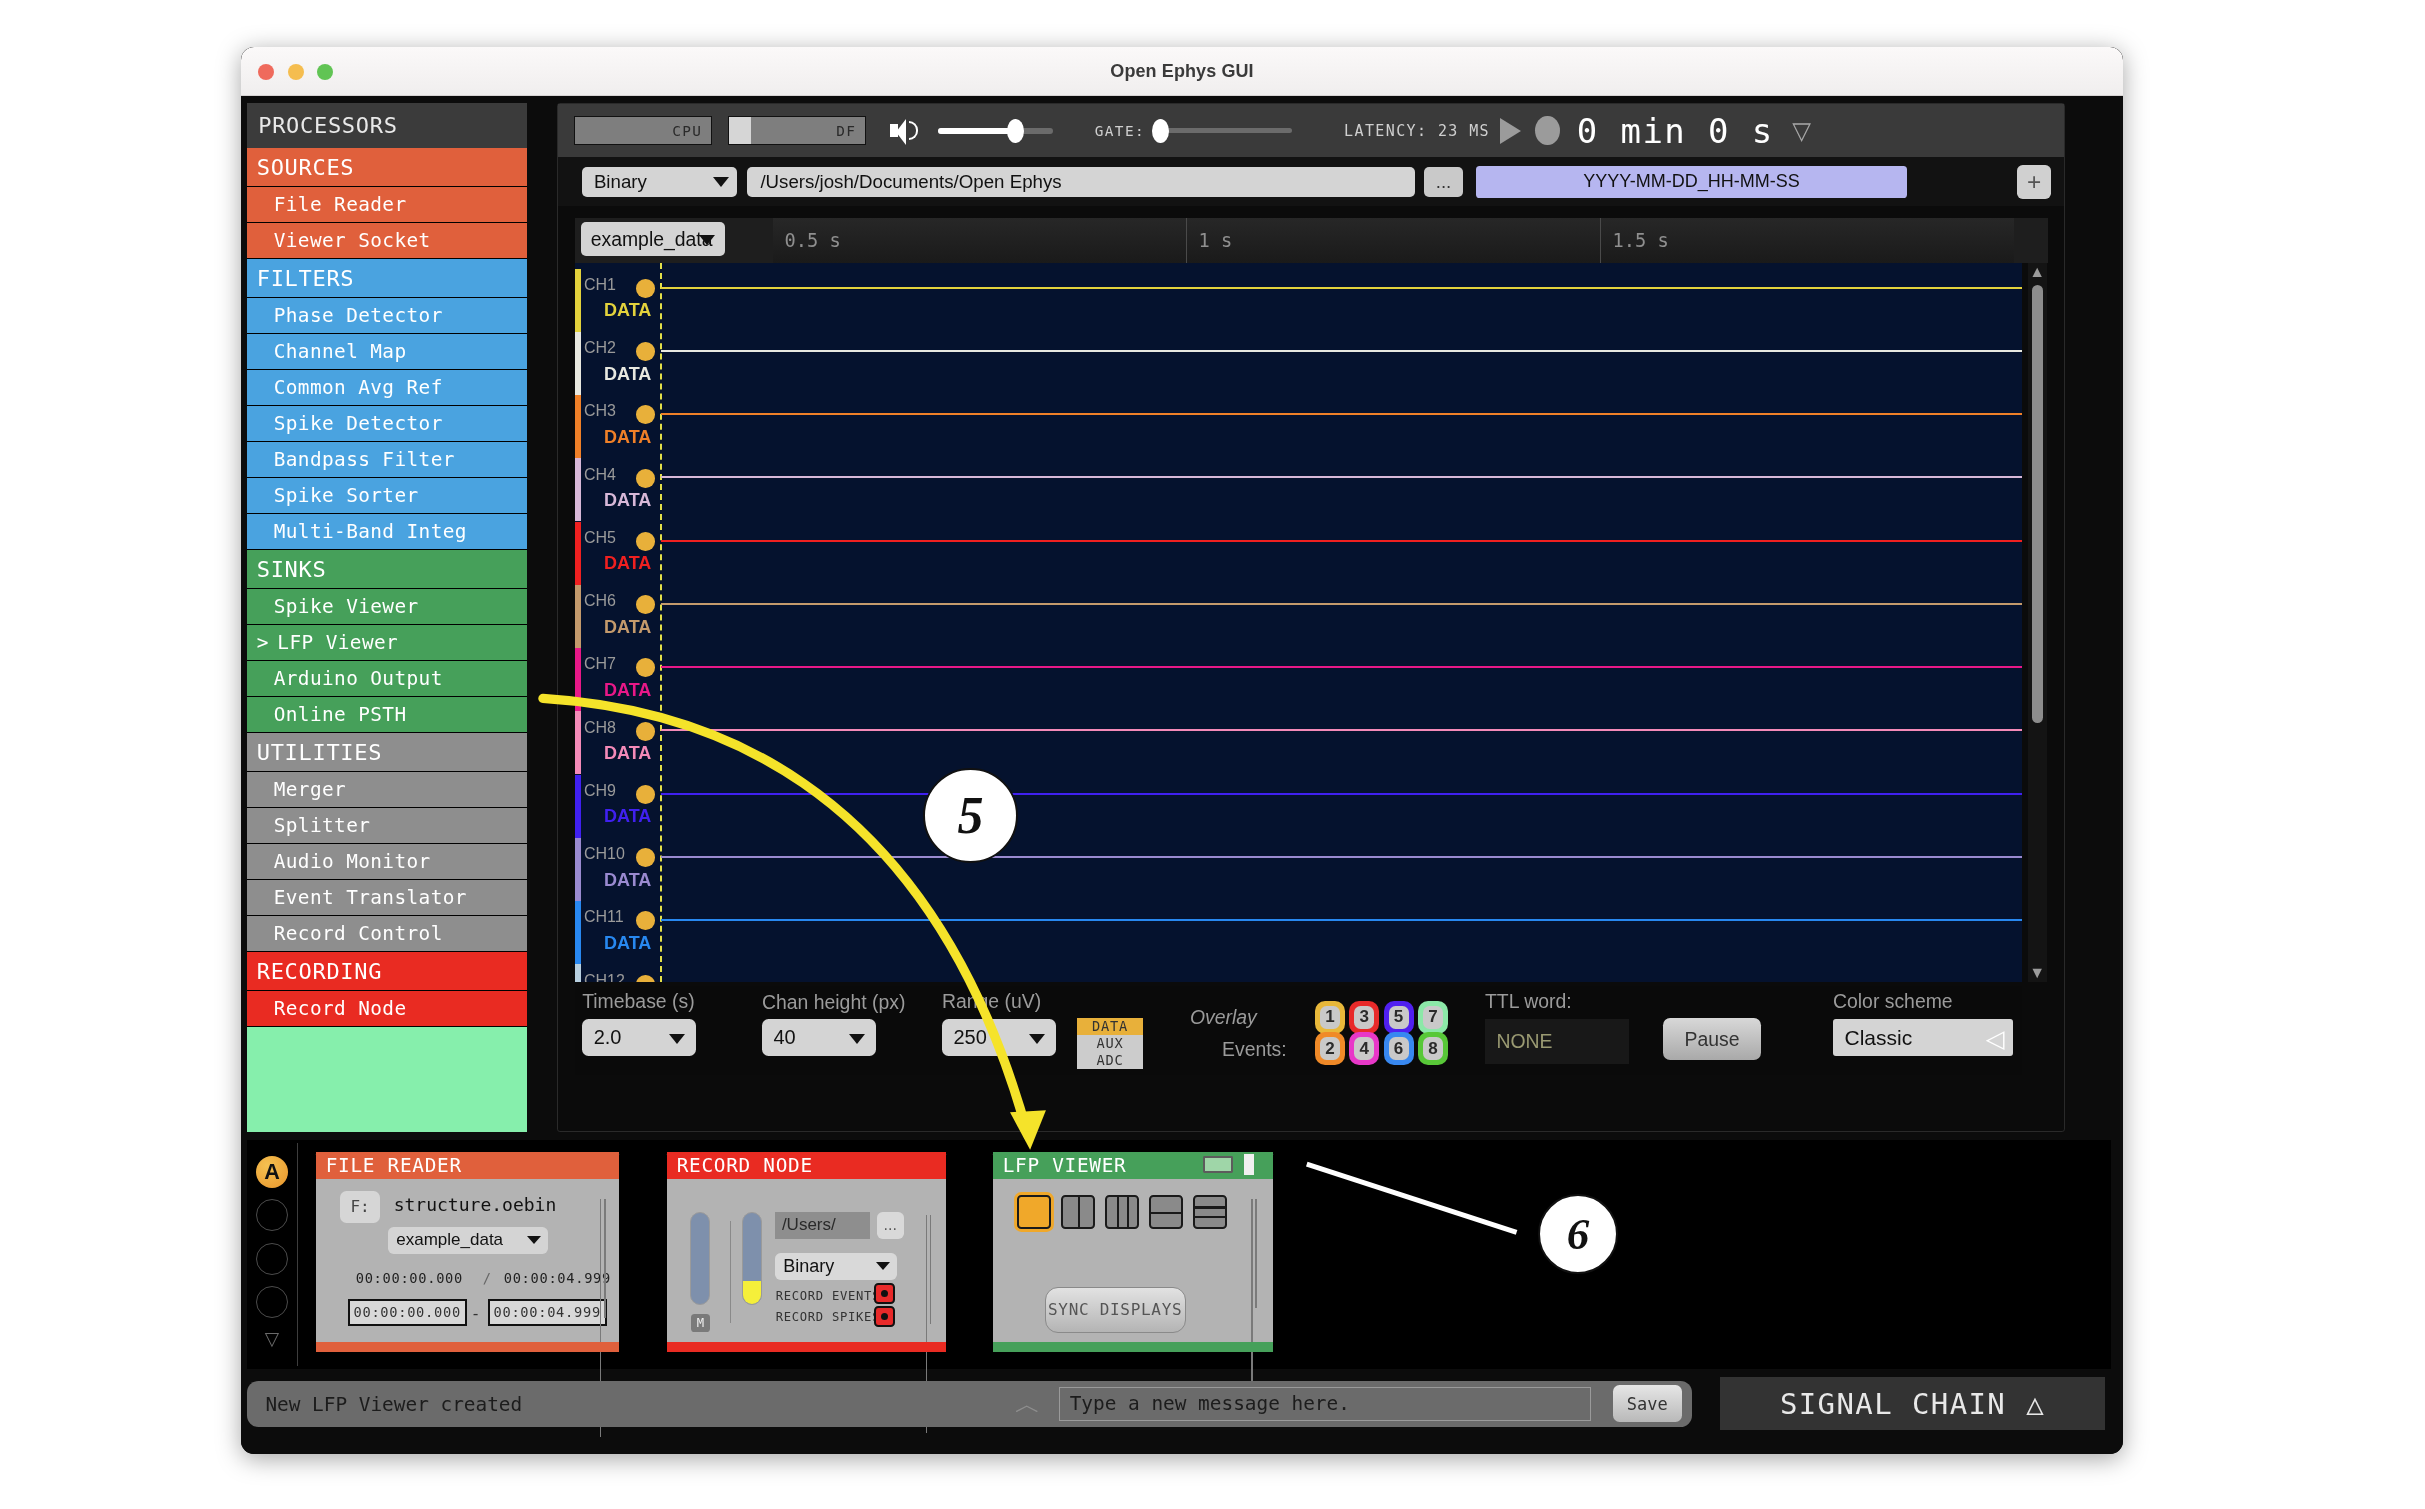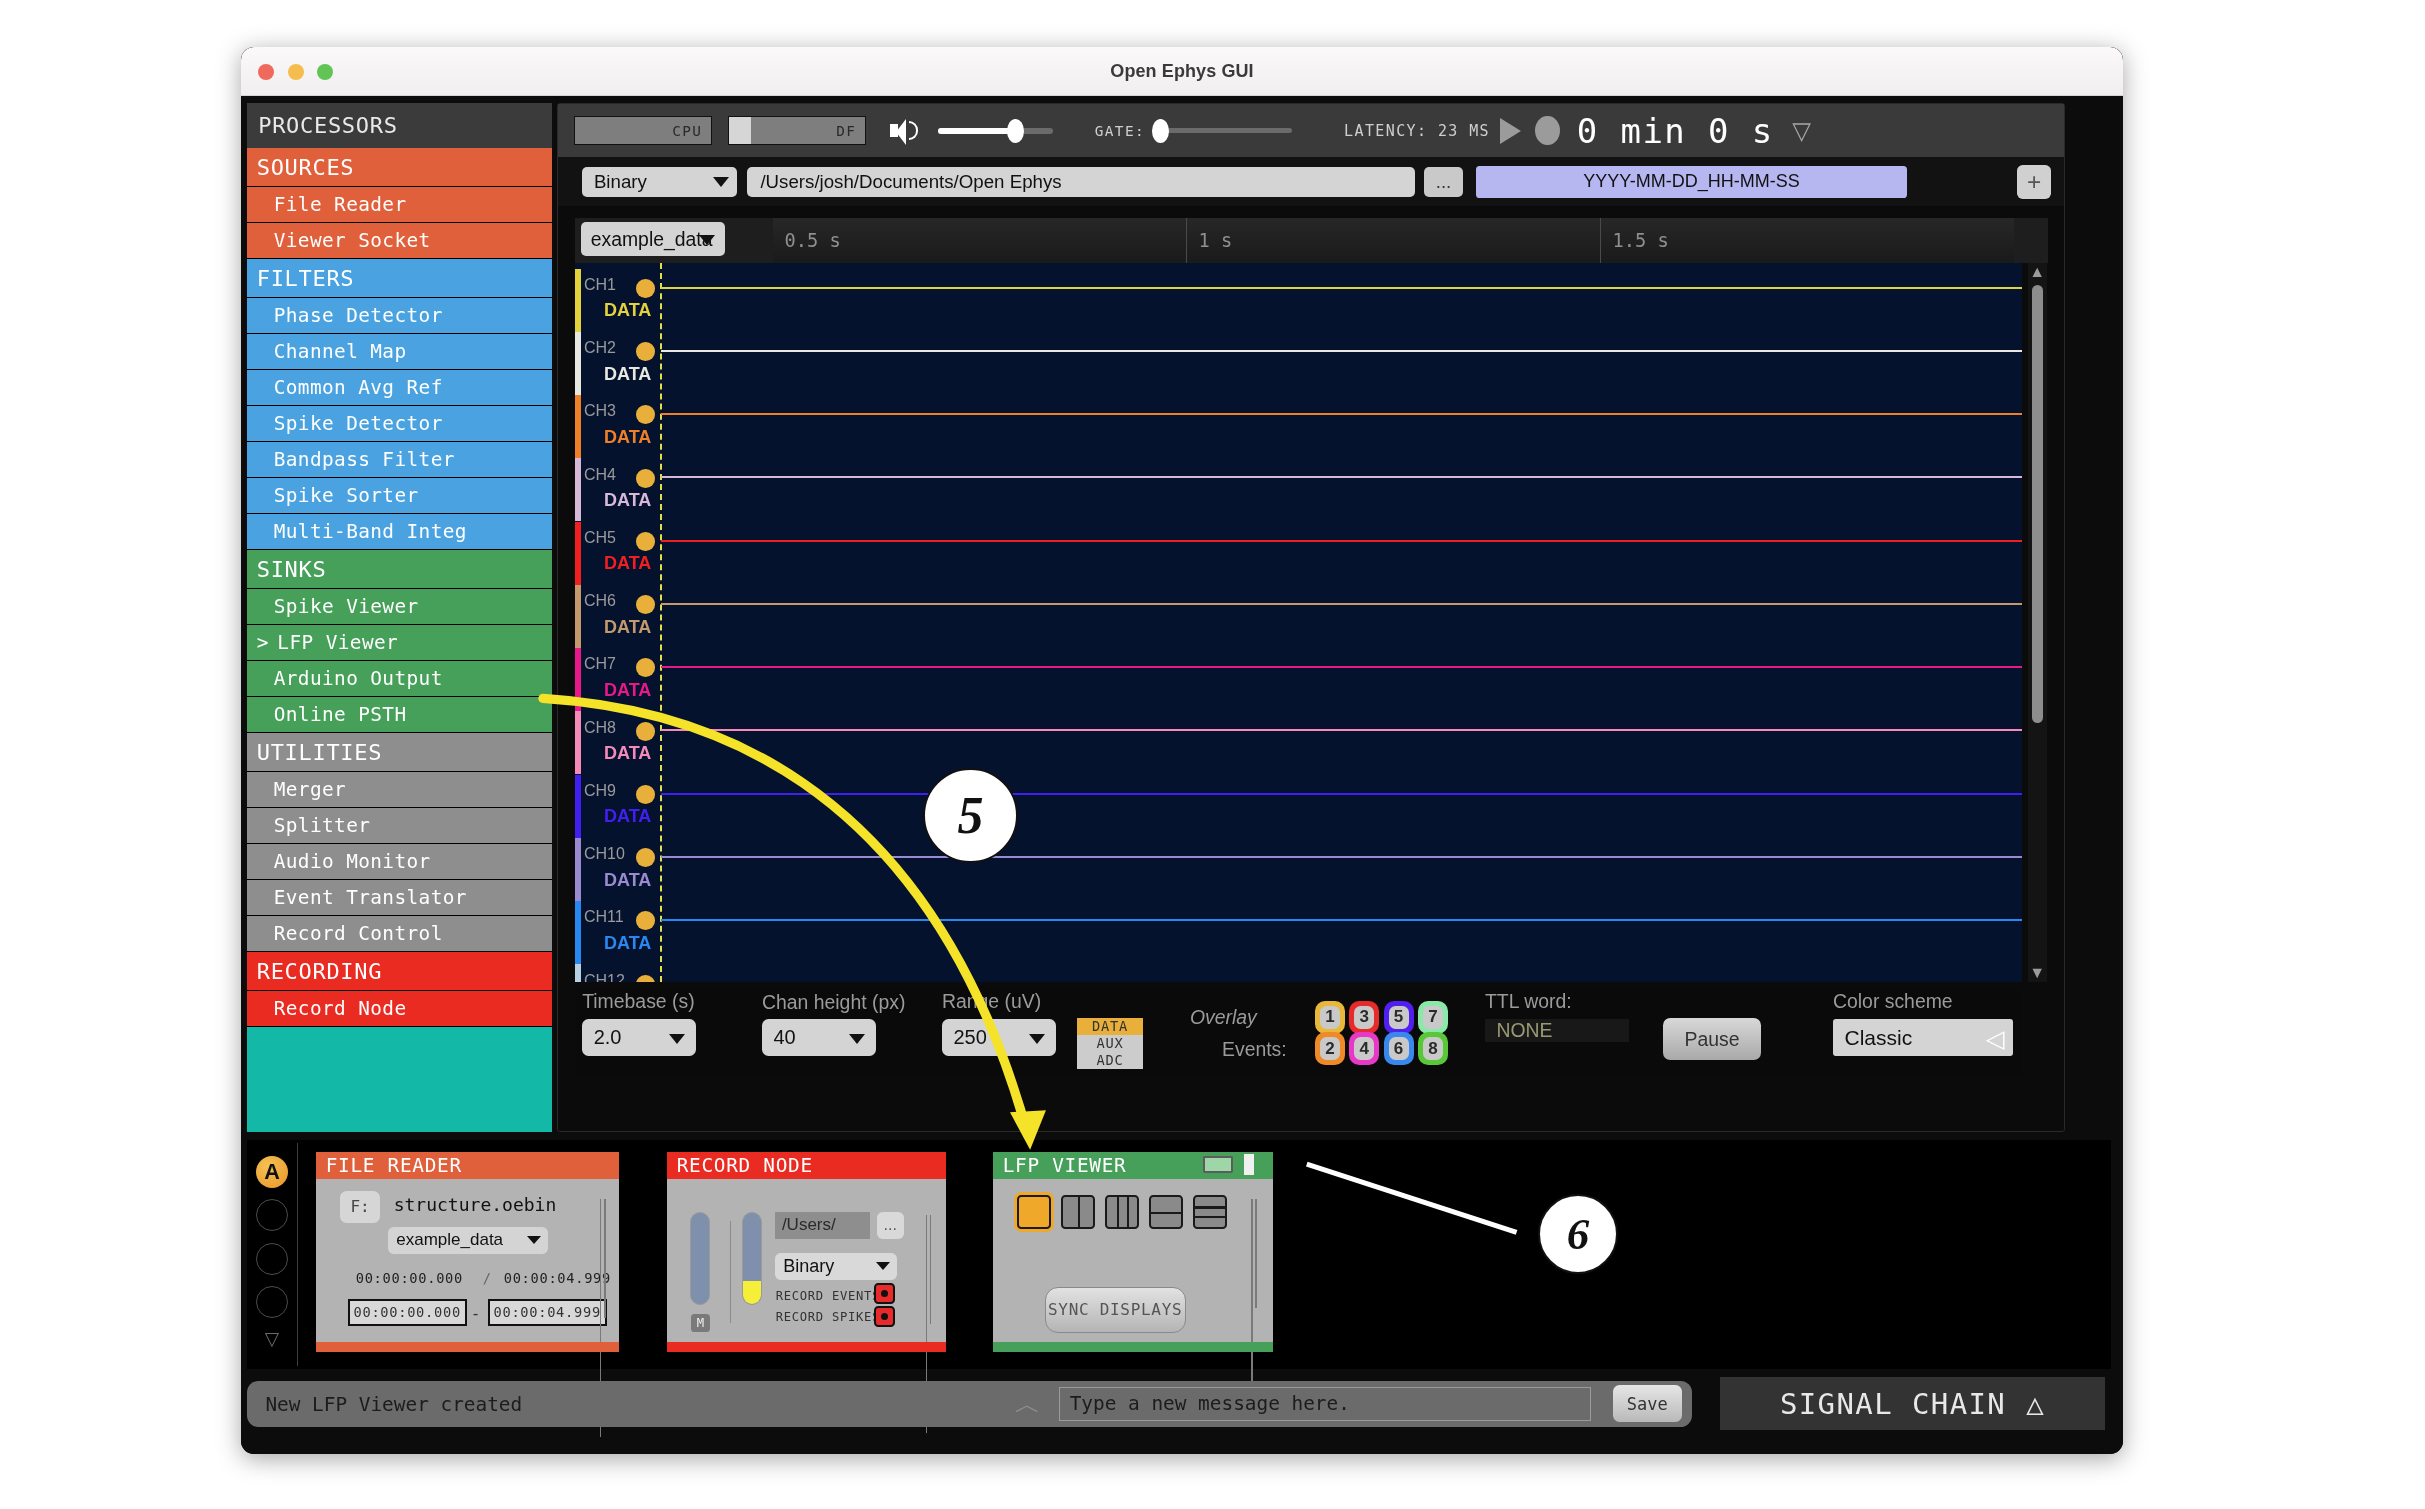--- a/index.html
+++ b/index.html
@@ -18,21 +18,21 @@
   .traffic { position:absolute; top:17px; left:17px; display:flex; gap:13.7px; }
   .traffic span { width:16px; height:16px; border-radius:50%; display:block; }
   .tl-red{background:#ef6a5c;} .tl-yel{background:#f5bd4f;} .tl-grn{background:#61c454;}
   .wtitle { position:absolute; top:0; left:0; width:100%; height:49px; line-height:49px;
      text-align:center; font-size:18px; font-weight:bold; color:#3a3a3a;
      font-family:"Liberation Sans", sans-serif; letter-spacing:0.1px;}
 
   .wbody { position:absolute; left:0; top:49px; width:1882px; height:1358px; background:#0c0c0c; }
 
   
-  .proclist { position:absolute; left:5.7px; top:7.2px; width:305px; height:1029px; background:#14b8a6; }
+  .proclist { position:absolute; left:5.7px; top:7.2px; width:280px; height:1029px; background:#86efac; }
   .proc-hdr { height:45px; background:#3b3b3b; color:#e9e9e9; font-family:"DejaVu Sans Mono", monospace;
      font-size:22px; letter-spacing:0.7px; display:flex; align-items:center; padding-left:11.5px; }
   .cat { height:39px; display:flex; align-items:center; padding-left:10px; color:#fff;
      font-family:"DejaVu Sans Mono", monospace; font-size:22px; letter-spacing:0.7px;
      border-bottom:1.4px solid #000; }
   .item { height:36px; display:flex; align-items:center; padding-left:27px; color:#fff;
      font-family:"DejaVu Sans Mono", monospace; font-size:19.4px; letter-spacing:0.4px;
      border-bottom:1.4px solid #000; white-space:nowrap; overflow:hidden;}
   .c-src { background:#e0603c; } .c-flt { background:#4aa3e0; }
   .c-snk { background:#46a05a; } .c-utl { background:#8e8e8e; }
@@ -426,21 +426,21 @@
                 </div>
               <div class="evb" style="background:#3888f0;">
                   <i>6</i>
                 </div>
               <div class="evb" style="background:#58c838;">
                   <i>8</i>
                 </div>
             </div>
 
             <div class="optlbl" style="left:910px; top:4.3px;">TTL word:</div>
-            <div class="ttlbox" style="left:910px; top:33px; width:144px; height:23px;">NONE</div>
+            <div class="ttlbox" style="left:910px; top:33px; width:144px; height:45px;">NONE</div>
 
             <div class="pausebtn" style="left:1088px; top:32px; width:98px; height:42px;">Pause</div>
 
             <div class="optlbl" style="left:1258px; top:4.3px;">Color scheme</div>
             <div class="csbox" style="left:1258px; top:33px; width:180px; height:37px;">
               <span>Classic</span>
               <span class="lv">◁</span>
             </div>
           </div>
         </div>

